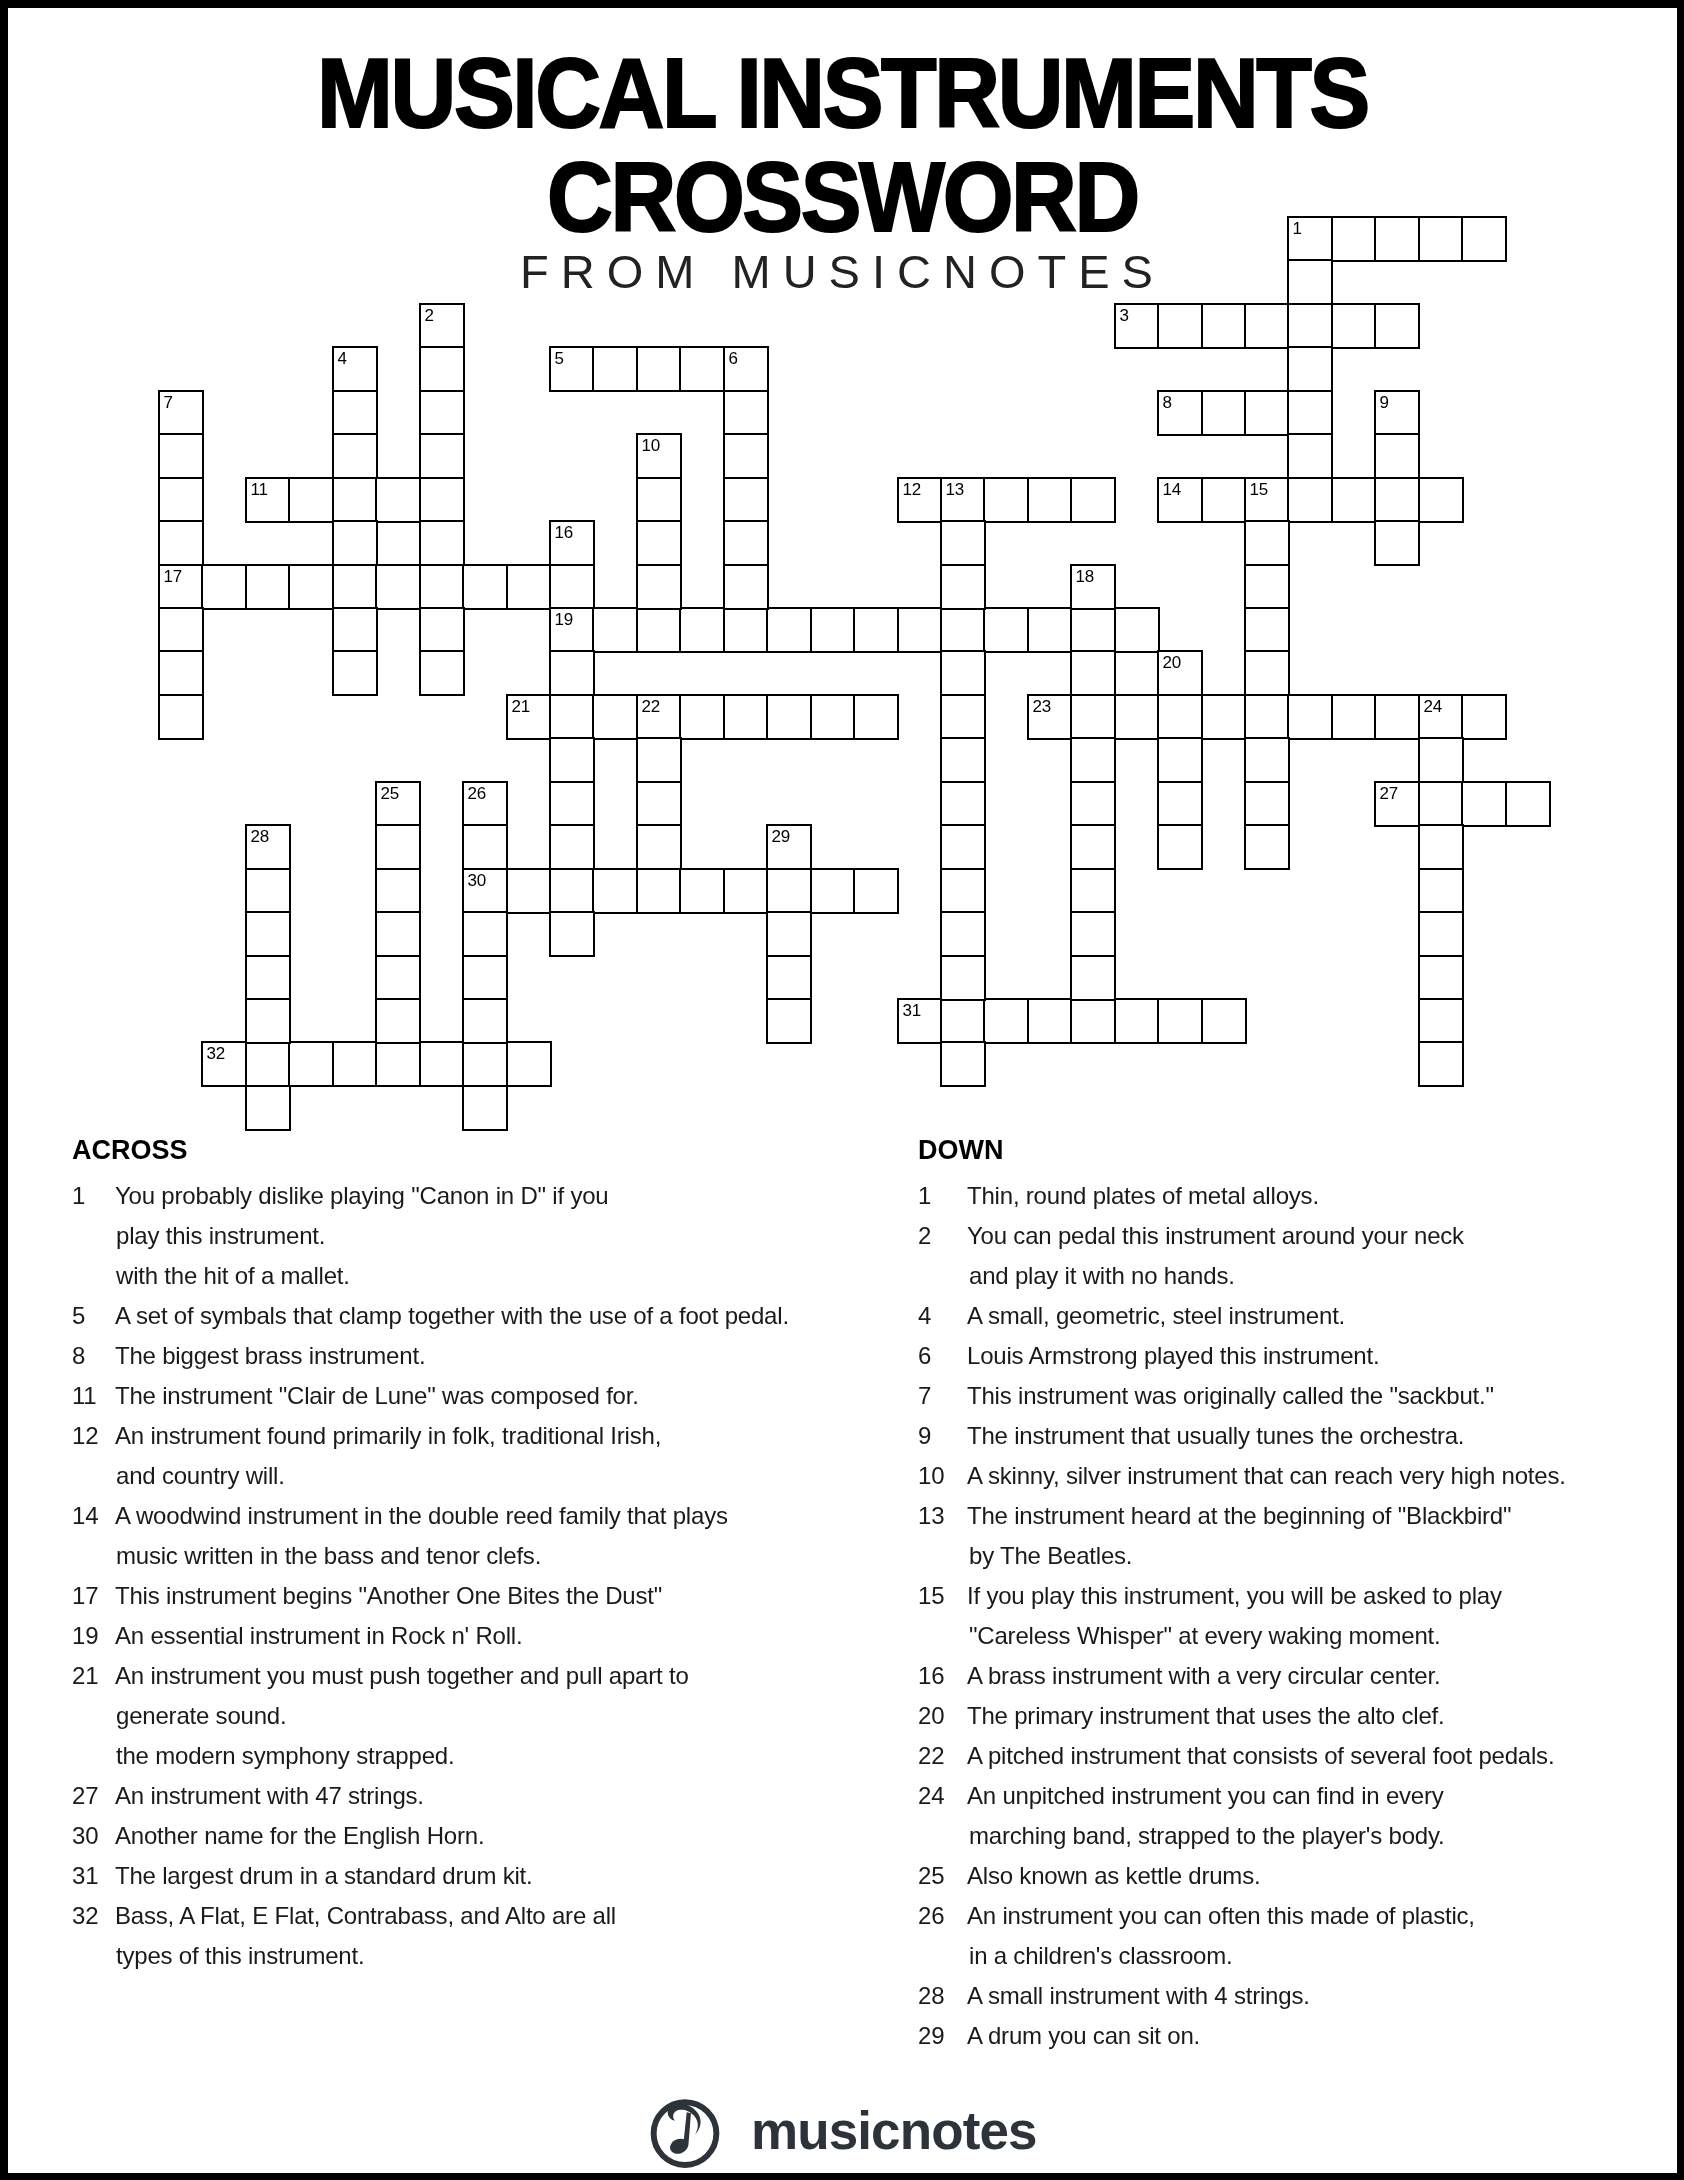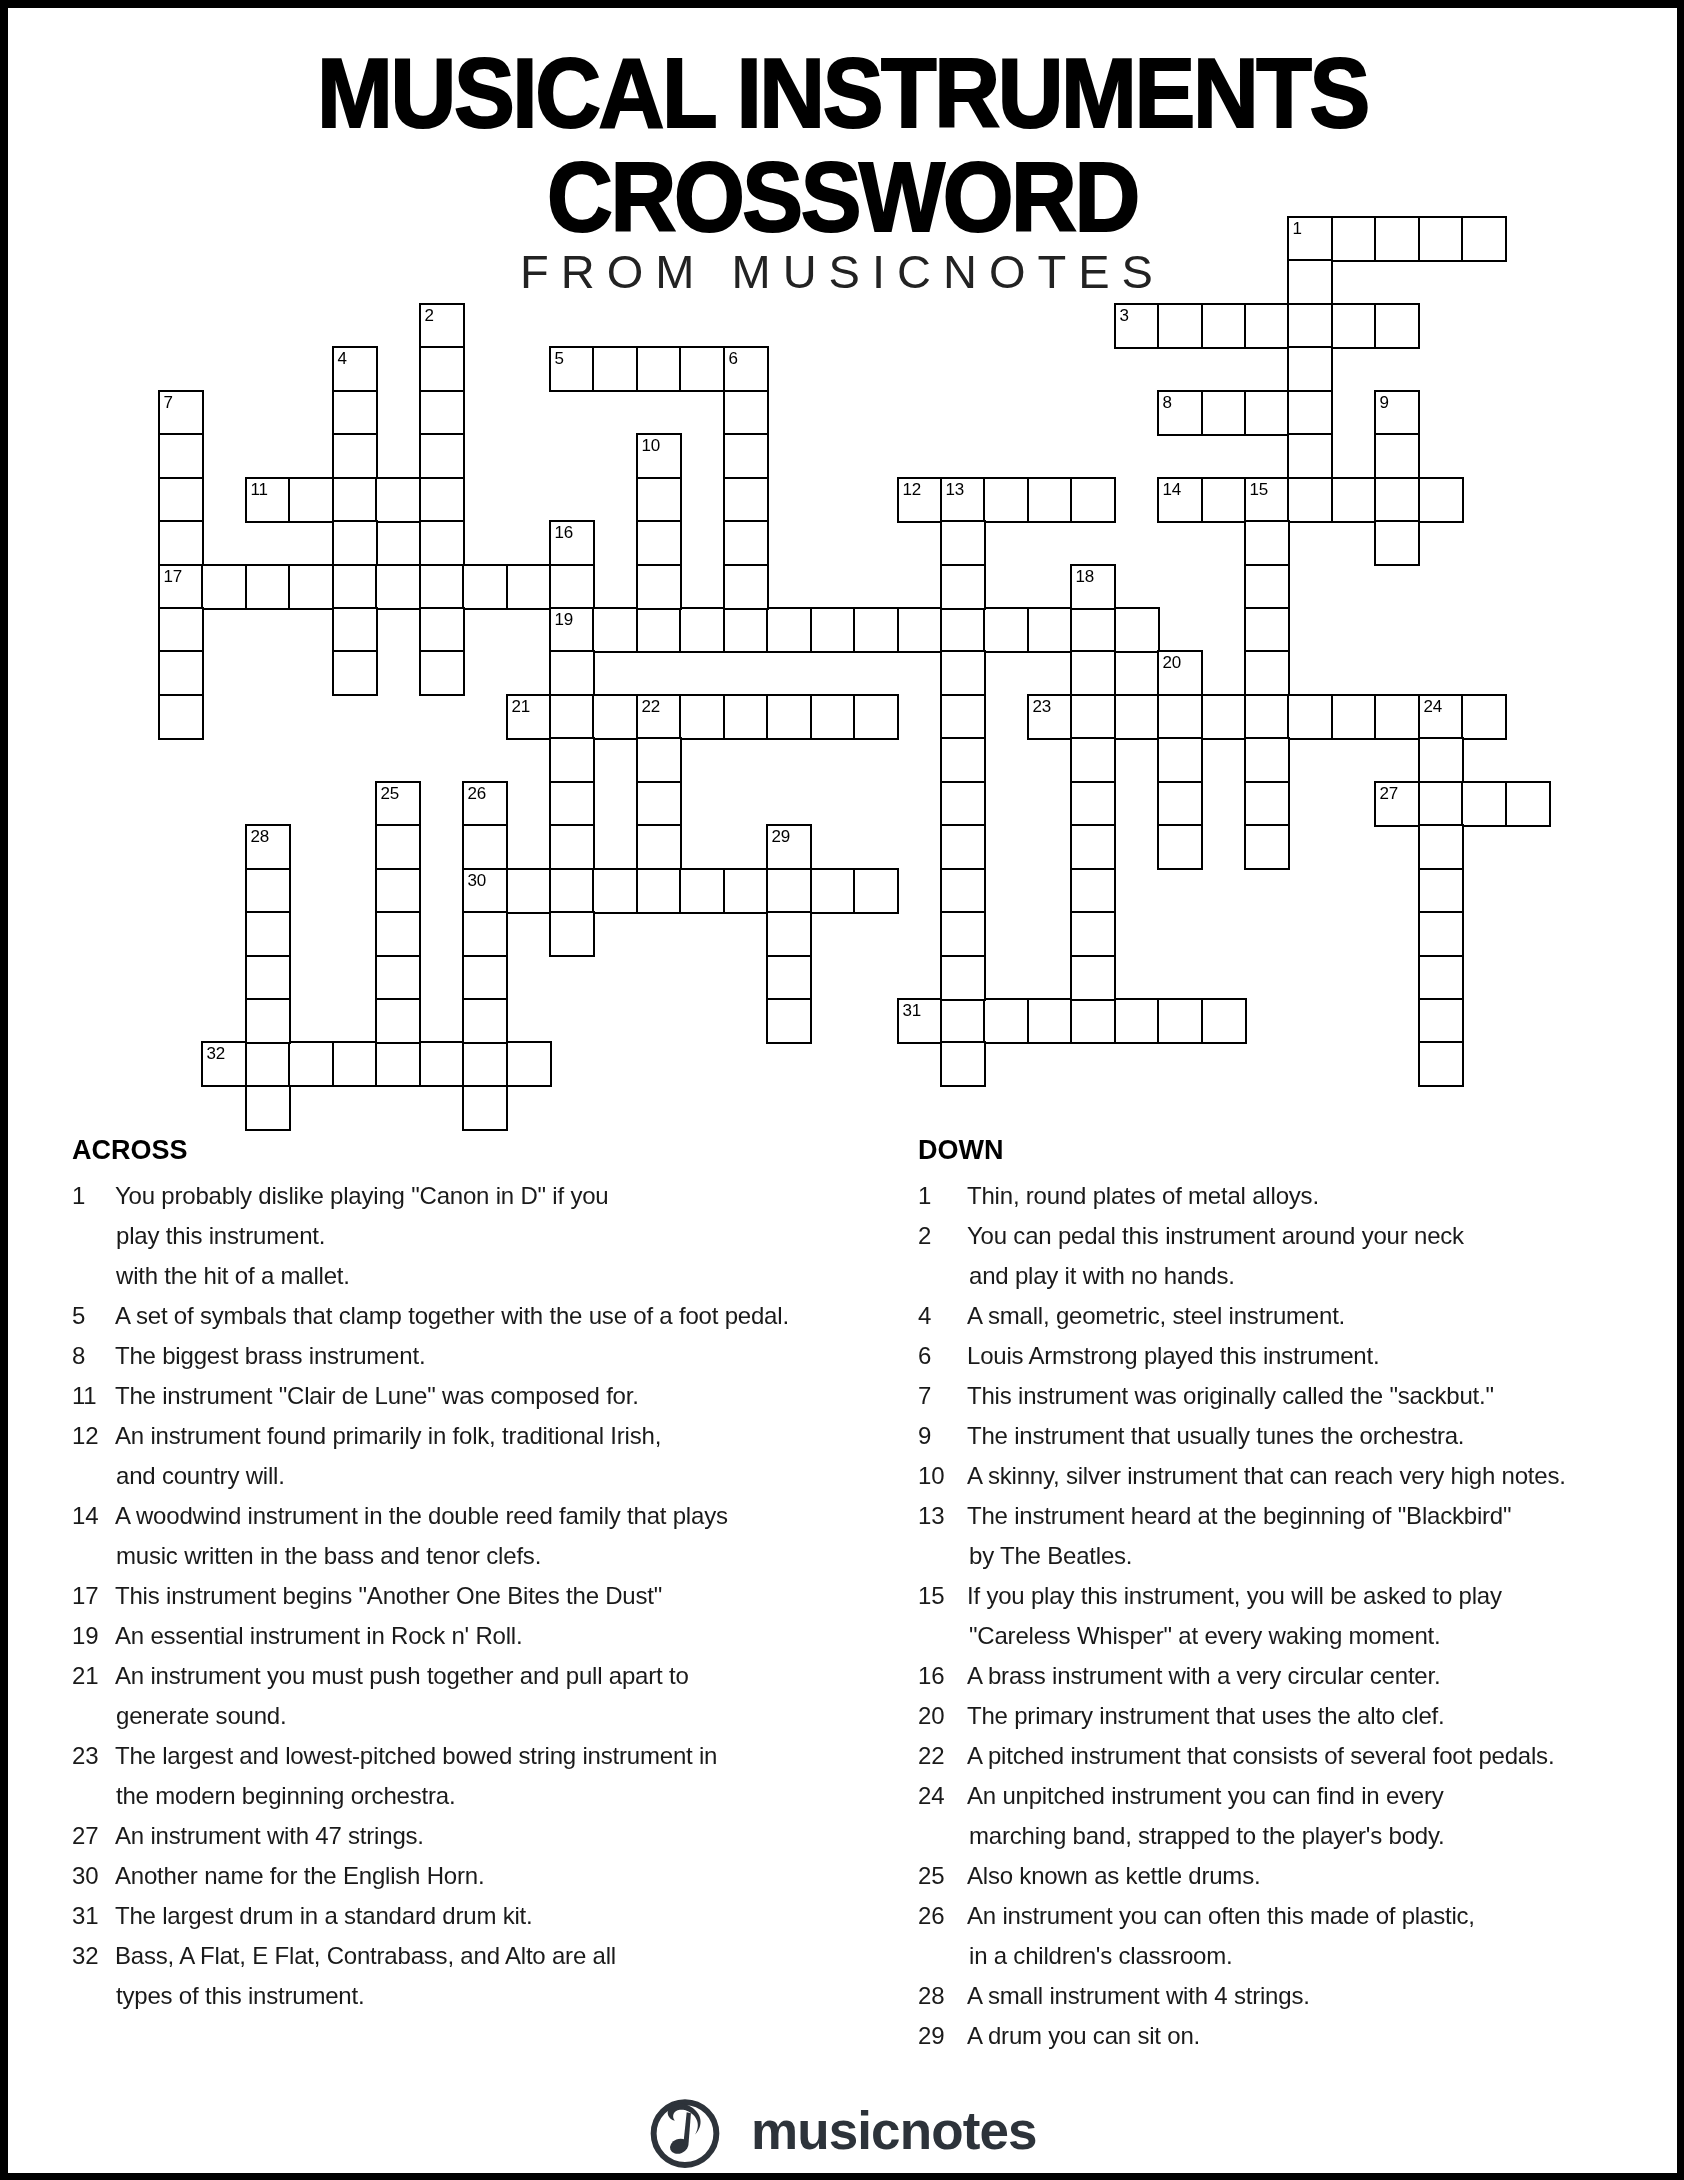--- a/index.html
+++ b/index.html
@@ -411,22 +411,21 @@
         <div class="clue-line"><span class="clue-num">8</span><span class="clue-text">The biggest brass instrument.</span></div>
         <div class="clue-line"><span class="clue-num">11</span><span class="clue-text">The instrument "Clair de Lune" was composed for.</span></div>
         <div class="clue-line"><span class="clue-num">12</span><span class="clue-text">An instrument found primarily in folk, traditional Irish,</span></div>
         <div class="clue-line cont">and country will.</div>
         <div class="clue-line"><span class="clue-num">14</span><span class="clue-text">A woodwind instrument in the double reed family that plays</span></div>
         <div class="clue-line cont">music written in the bass and tenor clefs.</div>
         <div class="clue-line"><span class="clue-num">17</span><span class="clue-text">This instrument begins "Another One Bites the Dust"</span></div>
         <div class="clue-line"><span class="clue-num">19</span><span class="clue-text">An essential instrument in Rock n' Roll.</span></div>
         <div class="clue-line"><span class="clue-num">21</span><span class="clue-text">An instrument you must push together and pull apart to</span></div>
         <div class="clue-line cont">generate sound.</div>
-        <div class="clue-line"><span class="clue-num">23</span><span class="clue-text">The largest and lowest-pitched bowed string instrument in</span></div>
-        <div class="clue-line cont">the modern beginning orchestra.</div>
+        <div class="clue-line cont">the modern symphony strapped.</div>
         <div class="clue-line"><span class="clue-num">27</span><span class="clue-text">An instrument with 47 strings.</span></div>
         <div class="clue-line"><span class="clue-num">30</span><span class="clue-text">Another name for the English Horn.</span></div>
         <div class="clue-line"><span class="clue-num">31</span><span class="clue-text">The largest drum in a standard drum kit.</span></div>
         <div class="clue-line"><span class="clue-num">32</span><span class="clue-text">Bass, A Flat, E Flat, Contrabass, and Alto are all</span></div>
         <div class="clue-line cont">types of this instrument.</div>
       </div>
   </section>
 
   <section id="down" class="clue-col">
     <div class="clue-header">DOWN</div>

